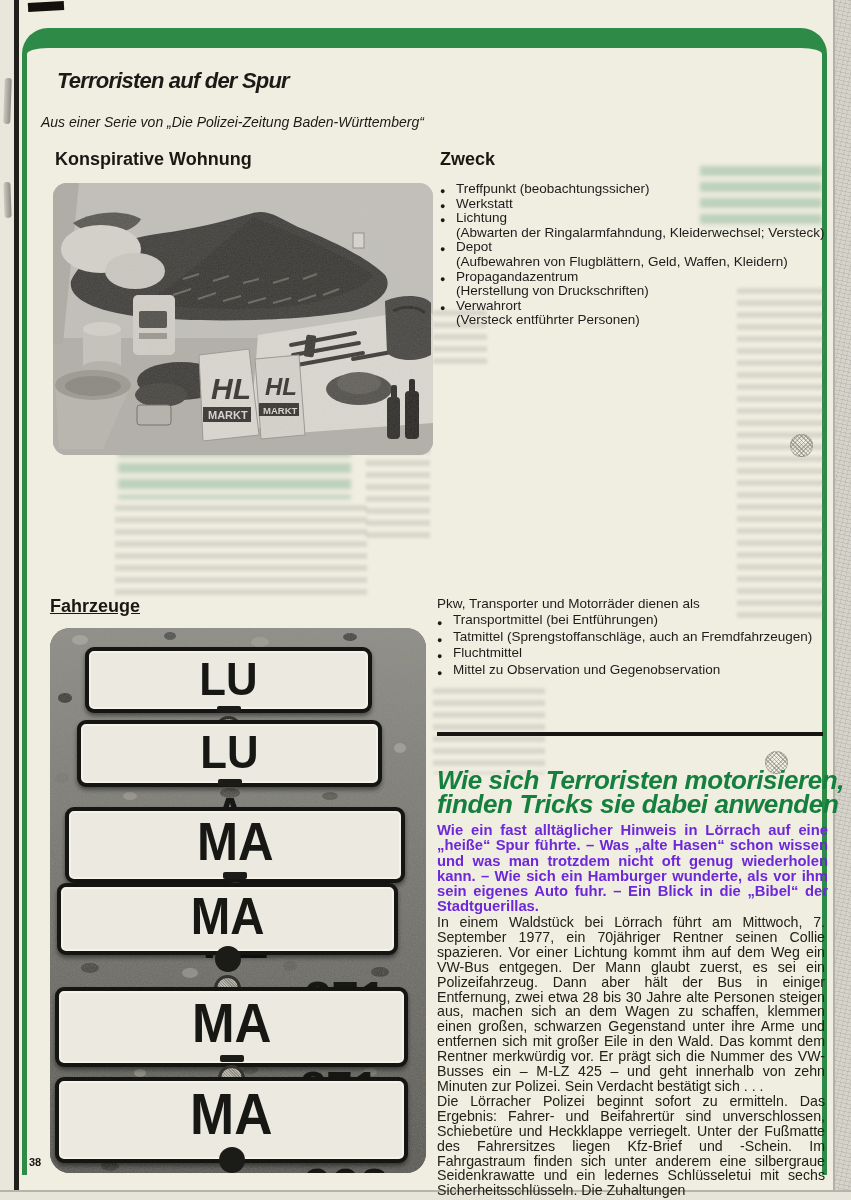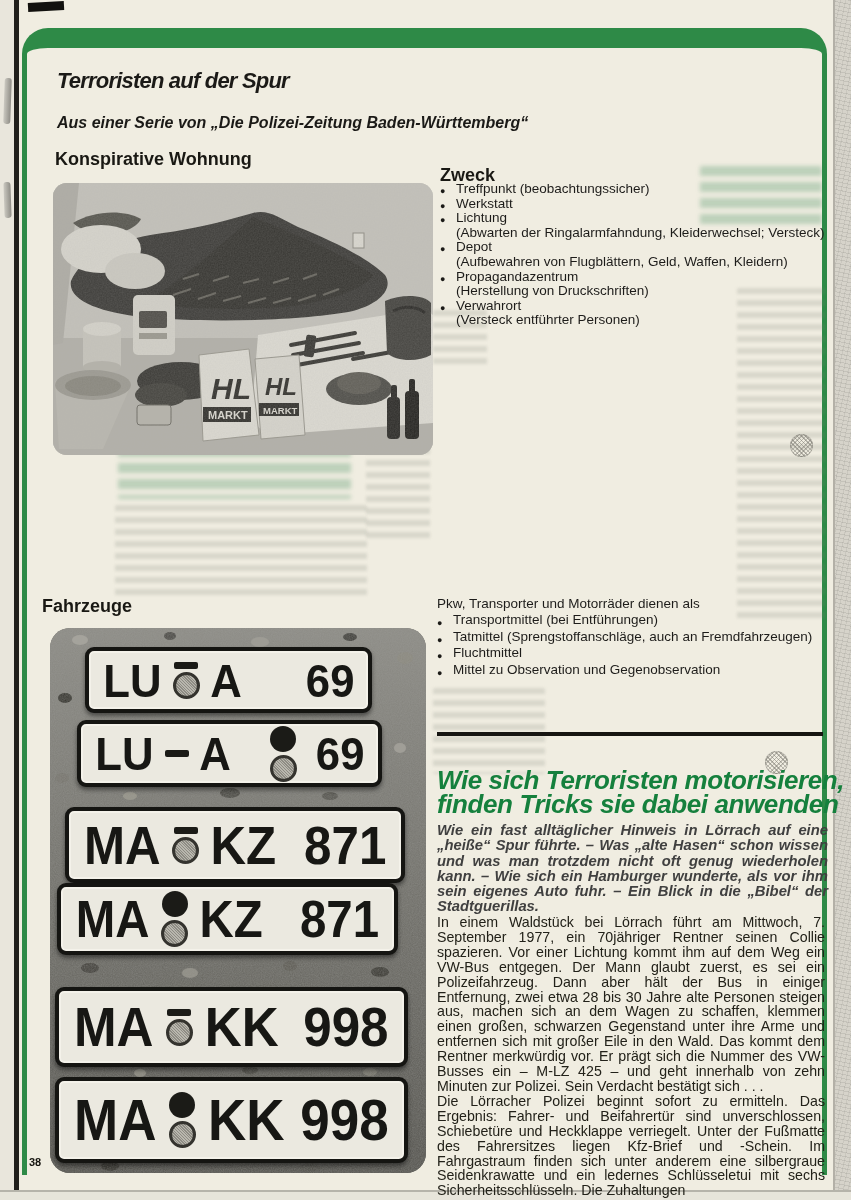--- a/index.html
+++ b/index.html
@@ -25,53 +25,54 @@
 
   
   .frame {
     left:22px; top:28px; width:805px; height:1147px;
     border-top:20px solid #2e8a47; border-left:5px solid #2e8a47; border-right:5px solid #2e8a47;
     border-radius:26px 26px 0 0;
   }
 
   
   .title    { left:57px; top:68px;  font-size:22px;   font-weight:bold; font-style:italic; letter-spacing:-0.8px; color:#1b1a17; }
-  .subtitle { left:57px; top:114px; font-size:16px; font-weight:bold; font-style:italic; color:#1b1a17; }
+  .subtitle { left:41px; top:114px; font-size:14px; font-weight:normal; font-style:italic; color:#1b1a17; }
   .sec-h    { font-size:18px; font-weight:bold; color:#191813; }
   .h-wohnung   { left:55px;  top:149px; }
-  .h-zweck     { left:440px; top:149px;margin-top:16px; }
-  .h-fahrzeuge { left:42px;  top:596px; }
+  .h-zweck     { left:440px; top:149px; }
+  .h-fahrzeuge { left:50px;  top:596px;text-decoration:underline; }
 
   ul.plain { list-style:none; }
   .z-list { left:440px; top:182px; width:386px; font-size:13.5px; line-height:14.6px; }
   .z-item { position:relative; padding-left:16px; }
   .blt { position:absolute; left:0; top:2px; font-size:9px; color:#1b1a17; }
   .detail:empty { display:none; }
 
   .veh { left:437px; top:596px; width:390px; font-size:13.5px; line-height:16.4px; }
   .veh .v-item { position:relative; padding-left:16px; }
   .veh .blt { top:3px; }
 
   .rule { left:437px; top:732px; width:386px; height:4px; background:#161511; }
 
   .art-h { left:437px; top:768px; font-size:26px; line-height:24px; font-weight:bold; font-style:italic; letter-spacing:-0.4px; color:#15803d; }
-  .lead  { left:437px; top:823px; width:391px; font-size:14.8px; line-height:15.3px; font-weight:bold; text-align:justify; color:#404040;font-style:italic; }
+  .lead  { left:437px; top:823px; width:391px; font-size:14.8px; line-height:15.3px; font-weight:bold; text-align:justify; color:#6d28d9; }
   .bodytxt { left:437px; top:915px; width:388px; font-size:14.2px; line-height:14.9px; text-align:justify; color:#222119; }
 
   .pageno { left:29px; top:1156px; font-size:11px; font-weight:bold; color:#15140f; }
 
   
   .apt { left:53px; top:183px; width:380px; height:272px; border-radius:14px; overflow:hidden; background:#c3c1ba; }
   svg text { font-family:"Liberation Sans", sans-serif; }
 
   .plates-photo { left:50px; top:628px; width:376px; height:545px; border-radius:20px; overflow:hidden; background:#6e6d68; }
   .plate {
     position:absolute; background:#ebe9e0; border:4px solid #151512; border-radius:9px;
     display:flex; align-items:center; padding:0 12px; color:#171714; font-weight:bold;
     box-shadow:0 3px 4px rgba(0,0,0,.45), inset 0 0 0 2px #f4f2ea;
+    flex-direction:column;
   }
   .plate .txt { transform:scaleX(.93); white-space:nowrap; }
   .p1 { left:35px; top:19px;  width:287px; height:66px; font-size:47px; }
   .p2 { left:27px; top:92px;  width:305px; height:67px; font-size:47px; }
   .p3 { left:15px; top:179px; width:340px; height:76px; font-size:53px; }
   .p4 { left:7px;  top:255px; width:341px; height:72px; font-size:51px; }
   .p5 { left:5px;  top:359px; width:353px; height:80px; font-size:55px; }
   .p6 { left:5px;  top:449px; width:353px; height:86px; font-size:57px; }
 
   .badge { display:flex; flex-direction:column; align-items:center; justify-content:center; gap:3px; margin:0 9px; }

